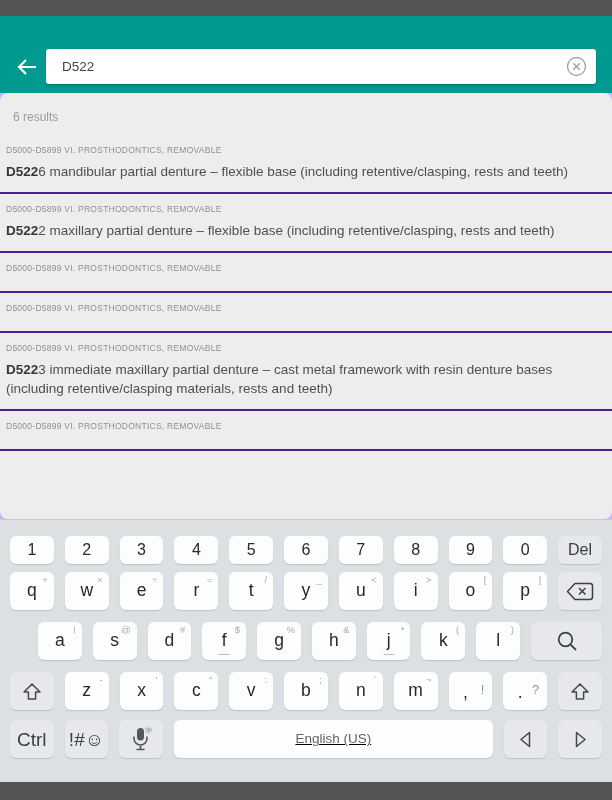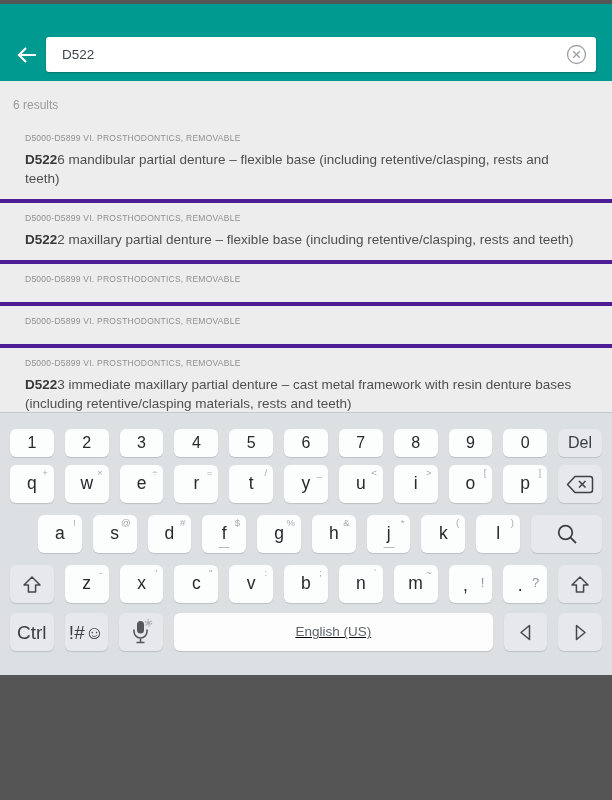--- a/index.html
+++ b/index.html
@@ -1,29 +1,29 @@
 <!DOCTYPE html>
 <html><head>
 <meta charset="utf-8">
 <style>
   html,body{margin:0;padding:0;background:#555;}
   *{box-sizing:border-box;font-family:"Liberation Sans",sans-serif;}
-  .screen{position:relative;width:612px;height:671px;overflow:hidden;background:#c4b5fd;margin:4px auto;}
+  .screen{position:relative;width:612px;height:766px;overflow:hidden;background:#c4b5fd;margin:16px auto;}
 
   
   .appbar{position:absolute;top:0;left:0;right:0;height:77px;background:#009a90;z-index:5;}
   .back-btn{position:absolute;left:14px;top:39px;width:24px;height:24px;display:flex;align-items:center;justify-content:center;cursor:pointer;}
   .search-box{position:absolute;left:46px;top:33px;width:550px;height:35px;background:#ffffff;border-radius:3px;box-shadow:0 1px 2px rgba(0,0,0,0.25);}
   .search-input{position:absolute;left:0;top:0;width:100%;height:100%;border:none;outline:none;background:transparent;padding:0 40px 0 16px;font-size:13.5px;color:#3f4449;}
   .clear-btn{position:absolute;right:6px;top:50%;transform:translateY(-50%);width:28px;height:28px;display:flex;align-items:center;justify-content:center;cursor:pointer;}
 
   
-  .results{position:absolute;top:77px;left:0;right:0;bottom:263px;background:#ededed;overflow:hidden;}
+  .results{position:absolute;top:77px;left:0;right:0;bottom:263px;background:#ededed;overflow:hidden;border-radius:8px;}
   .results-count{padding:17px 13px 11px;font-size:12px;color:#9b9b9b;}
-  .result-item{padding:10px 25px 11px;border-bottom:4px solid #4c1d95;cursor:pointer;}
+  .result-item{padding:10px 6px 11px;border-bottom:2px solid #4c1d95;cursor:pointer;}
   .result-category{font-size:8.5px;letter-spacing:0.25px;color:#8f8f8f;margin-bottom:7px;}
   .result-title{font-size:13.5px;line-height:19px;color:#4f4f4f;}
   .result-code{font-weight:bold;color:#383838;}
 
   
   .keyboard{position:absolute;left:0;right:0;bottom:0;height:263px;background:#dde0e3;border-top:1px solid #c7cacc;padding:16px 10px 0;}
   .krow{display:flex;gap:11px;height:38px;margin-bottom:12px;}
   .krow.num{height:28px;margin-bottom:8px;}
   .krow.inset{padding-left:28px;}
   .krow.r4{margin-bottom:10px;}

